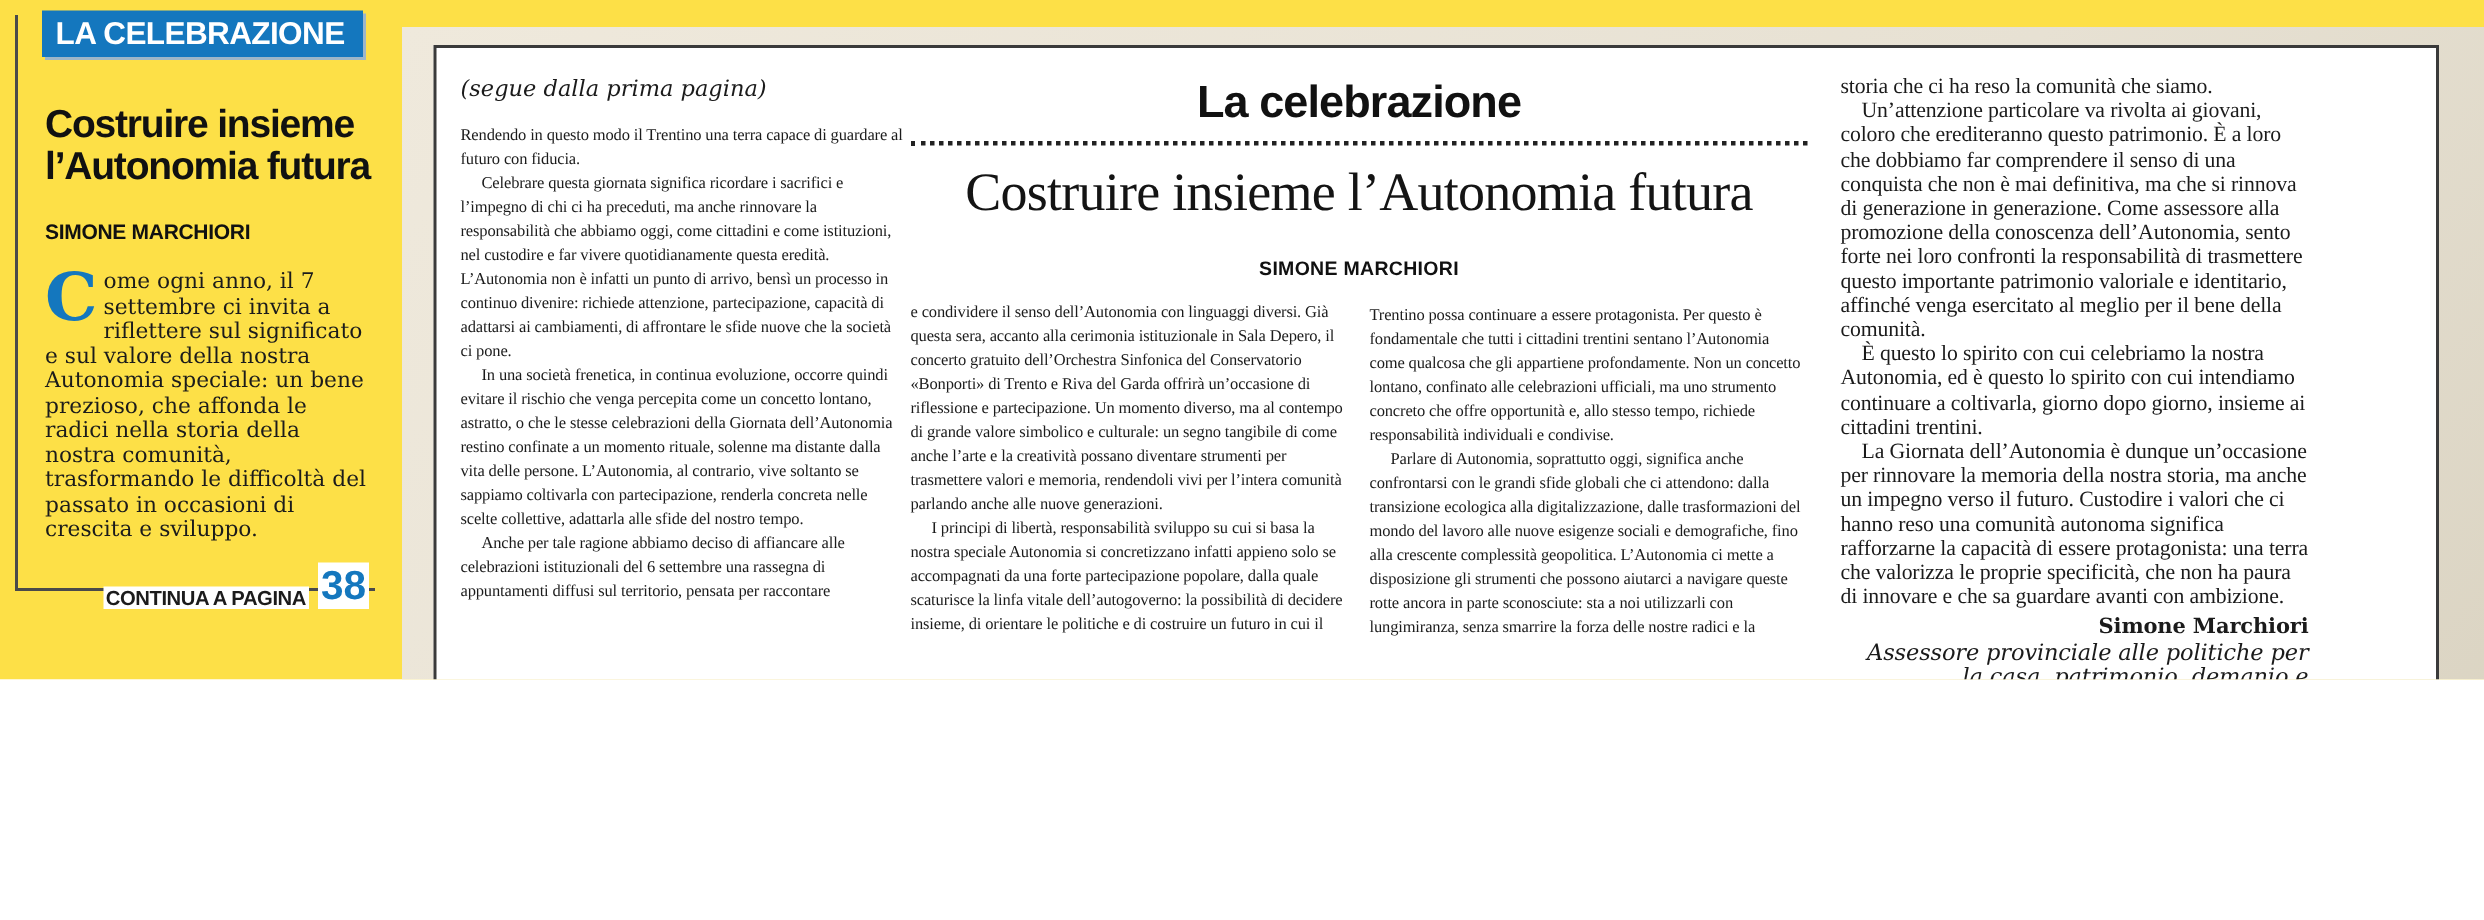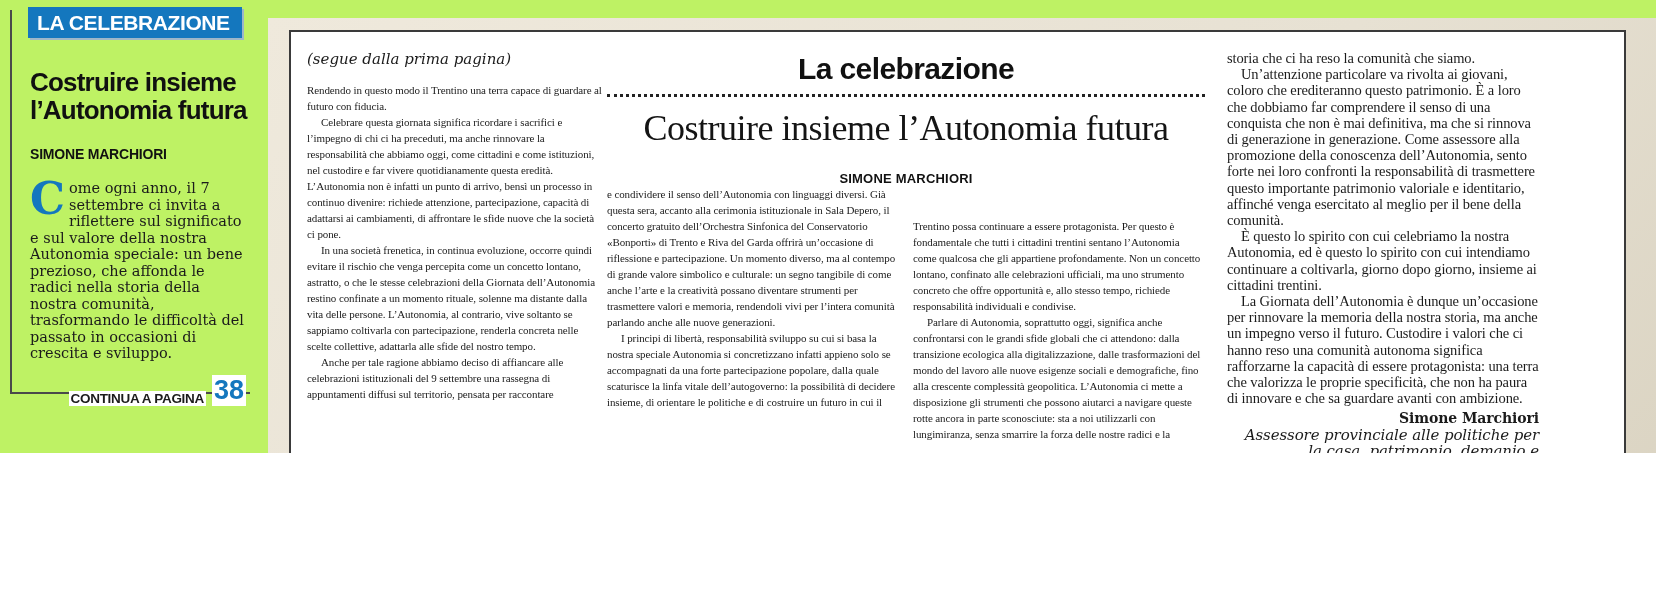--- a/index.html
+++ b/index.html
@@ -1,16 +1,16 @@
 <!DOCTYPE html>
 <html><head>
 <meta charset="utf-8">
 <style>
   html,body{margin:0;padding:0;background:#fff;}
-  #page{position:relative;width:1656px;height:453px;background:#bef264;overflow:hidden;
+  #page{position:relative;width:1656px;height:453px;background:#fde047;overflow:hidden;
         font-family:"Liberation Serif",serif;color:#1b1b1b;}
 
   
   #sidebar-box{position:absolute;left:10px;top:10px;width:238px;height:382px;
                border-left:2px solid #4a4a4a;border-bottom:2px solid #4a4a4a;}
   .banner{position:absolute;left:16px;top:-3px;width:214px;height:31px;background:#1477be;
           display:flex;align-items:center;padding-left:9px;box-sizing:border-box;
           box-shadow:2px 2px 0 #9db6c9;}
   .banner span{font-family:"Liberation Sans",sans-serif;font-weight:bold;font-size:21px;
                letter-spacing:-0.4px;color:#ffffff;}
@@ -42,22 +42,22 @@
          background:linear-gradient(135deg,#efe9dc 0%,#e7e1d3 55%,#d9d2c0 100%);padding-left:32px;}
   #main-box{position:absolute;left:21px;top:12px;width:1337px;height:557px;background:#ffffff;
             border:2px solid #3a3a3a;box-sizing:border-box;}
 
   .note{position:absolute;left:16px;top:18px;width:300px;font-family:"DejaVu Serif",serif;
         font-style:italic;font-size:15px;color:#1b1b1b;}
   .bodycol{position:absolute;font-size:11px;line-height:16px;letter-spacing:-0.1px;}
   .bodycol p{margin:0;}
   .bodycol p.indent{text-indent:14px;}
   #col1{left:16px;top:50px;width:296px;}
-  #col2{left:316px;top:154px;width:292px;}
-  #col3{left:622px;top:186px;width:292px;}
+  #col2{left:316px;top:168px;width:292px;}
+  #col3{left:622px;top:170px;width:292px;}
   #col4{left:936px;top:18px;width:312px;font-size:14.5px;line-height:16.2px;}
 
   #centerhead{position:absolute;left:316px;top:20px;width:598px;text-align:center;}
   .kicker{font-family:"Liberation Sans",sans-serif;font-weight:bold;font-size:30px;
           letter-spacing:-0.6px;color:#111;}
   .dotted-rule{margin-top:8px;border-bottom:3px dotted #222;height:0;}
   .headline{margin-top:10px;font-family:"Liberation Serif",serif;font-size:36px;
             letter-spacing:-0.5px;color:#141414;white-space:nowrap;}
   .byline{margin-top:22px;font-family:"Liberation Sans",sans-serif;font-weight:bold;
           font-size:13px;letter-spacing:0.2px;color:#111;}
@@ -94,21 +94,21 @@
 
   <div id="paper">
     <div id="main-box">
 
       <div class="note">(segue dalla prima pagina)</div>
 
       <div class="bodycol" id="col1">
         <p>Rendendo in questo modo il Trentino una terra capace di guardare al futuro con fiducia.</p>
         <p class="indent">Celebrare questa giornata significa ricordare i sacrifici e l’impegno di chi ci ha preceduti, ma anche rinnovare la responsabilità che abbiamo oggi, come cittadini e come istituzioni, nel custodire e far vivere quotidianamente questa eredità. L’Autonomia non è infatti un punto di arrivo, bensì un processo in continuo divenire: richiede attenzione, partecipazione, capacità di adattarsi ai cambiamenti, di affrontare le sfide nuove che la società ci pone.</p>
         <p class="indent">In una società frenetica, in continua evoluzione, occorre quindi evitare il rischio che venga percepita come un concetto lontano, astratto, o che le stesse celebrazioni della Giornata dell’Autonomia restino confinate a un momento rituale, solenne ma distante dalla vita delle persone. L’Autonomia, al contrario, vive soltanto se sappiamo coltivarla con partecipazione, renderla concreta nelle scelte collettive, adattarla alle sfide del nostro tempo.</p>
-        <p class="indent">Anche per tale ragione abbiamo deciso di affiancare alle celebrazioni istituzionali del 9 settembre una rassegna di appuntamenti diffusi sul territorio, pensata per raccontare</p>
+        <p class="indent">Anche per tale ragione abbiamo deciso di affiancare alle celebrazioni istituzionali del 6 settembre una rassegna di appuntamenti diffusi sul territorio, pensata per raccontare</p>
       </div>
 
       <div id="centerhead">
         <div class="kicker">La celebrazione</div>
         <div class="dotted-rule"></div>
         <div class="headline">Costruire insieme l’Autonomia futura</div>
         <div class="byline">SIMONE MARCHIORI</div>
       </div>
 
       <div class="bodycol" id="col2">

